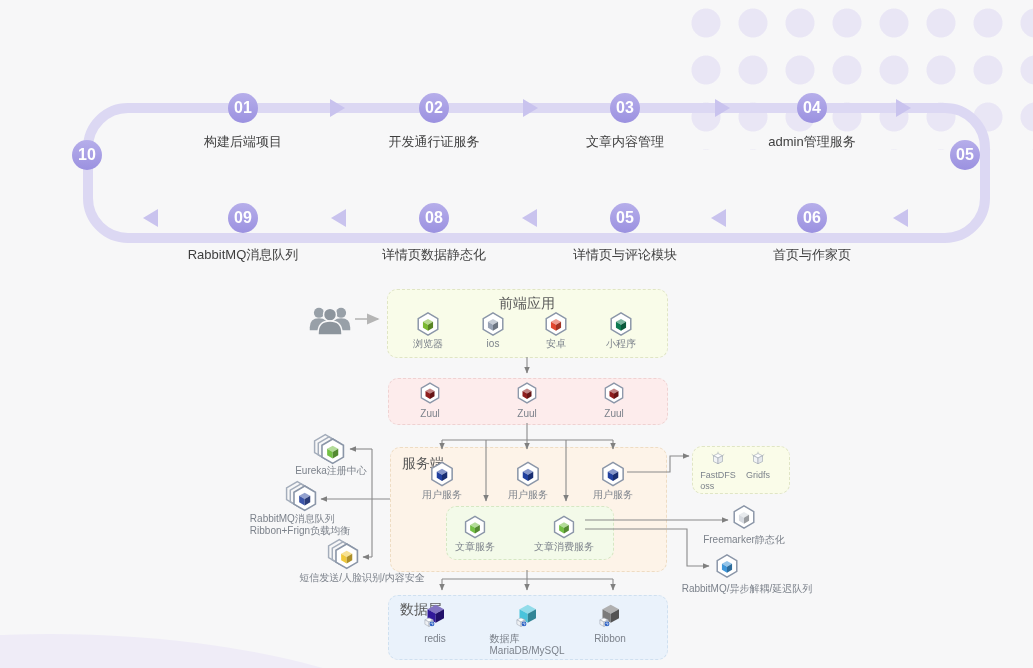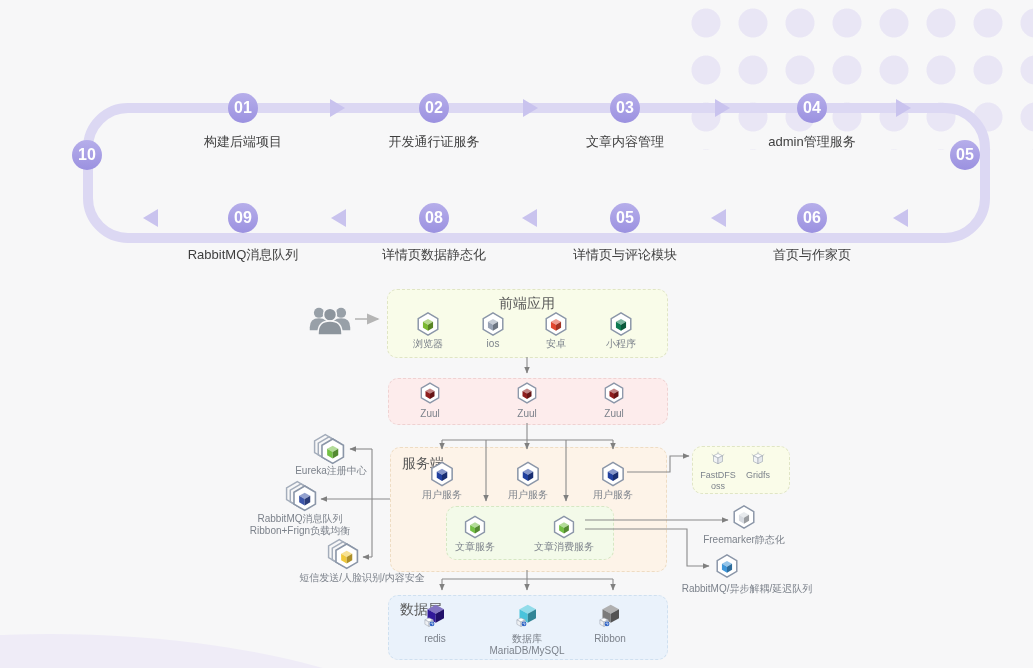--- a/index.html
+++ b/index.html
@@ -26,21 +26,21 @@
         border-bottom:9px solid transparent;border-left:15px solid #c9c3ee;z-index:4;}
   .tr-l{position:absolute;width:0;height:0;border-top:9px solid transparent;
         border-bottom:9px solid transparent;border-right:15px solid #c9c3ee;z-index:4;}
   
   .abox{position:absolute;border:1px dashed;border-radius:10px;z-index:2;}
   .btitle{position:absolute;font-size:14px;color:#5a5a5a;z-index:4;}
   .ctr{transform:translateX(-50%);text-align:center;}
   .icon{position:absolute;transform:translate(-50%,-50%);z-index:4;line-height:0;}
   .icon svg{display:block;}
   .ilabel{position:absolute;transform:translateX(-50%);font-size:10px;color:#7c828b;
-        text-align:center;line-height:12px;white-space:nowrap;z-index:4;}
+        text-align:left;line-height:12px;white-space:nowrap;z-index:4;}
   .ilabel span{display:block;}
   #wires{position:absolute;left:0;top:0;width:1033px;height:668px;z-index:3;pointer-events:none;}
 </style>
 </head>
 <body>
 
 <div id="page">
 
   <div class="dots"></div>
   <div class="curve"></div>

